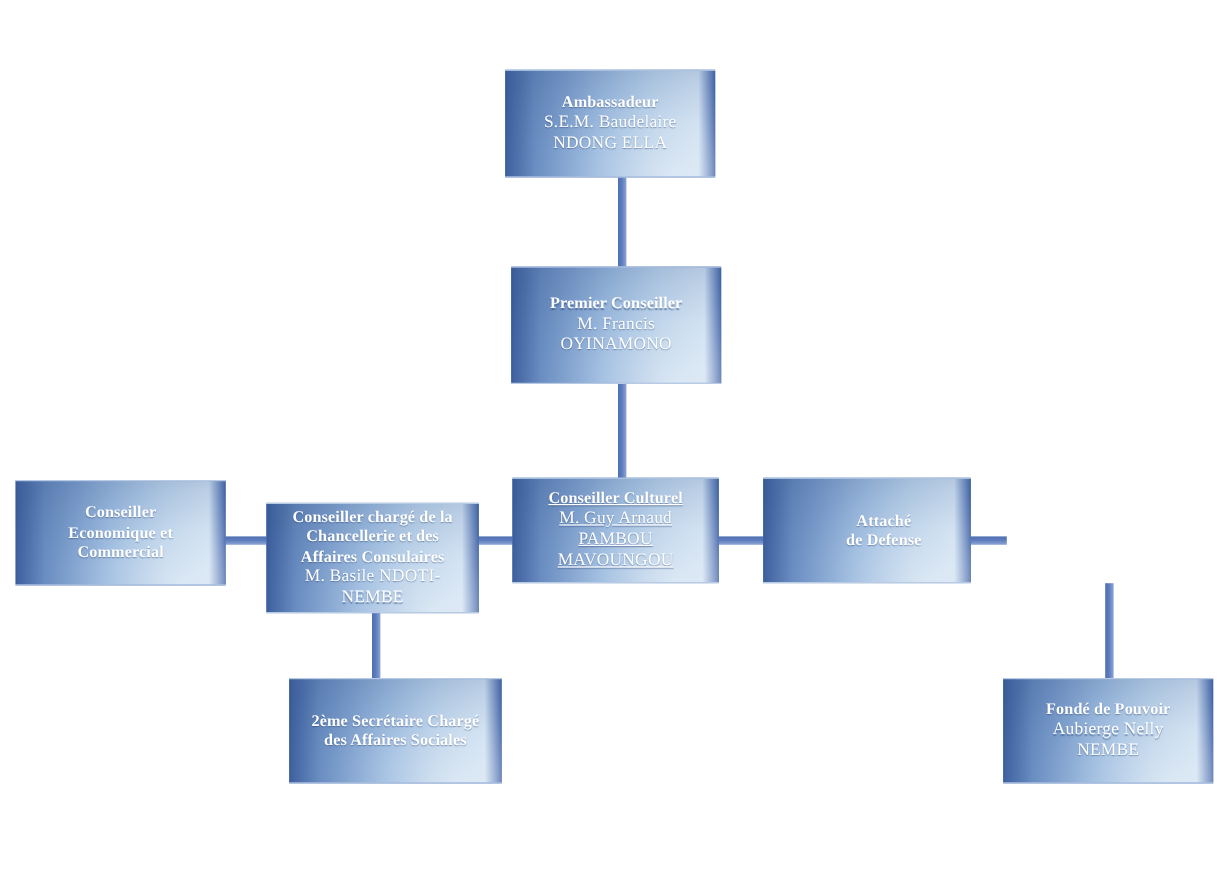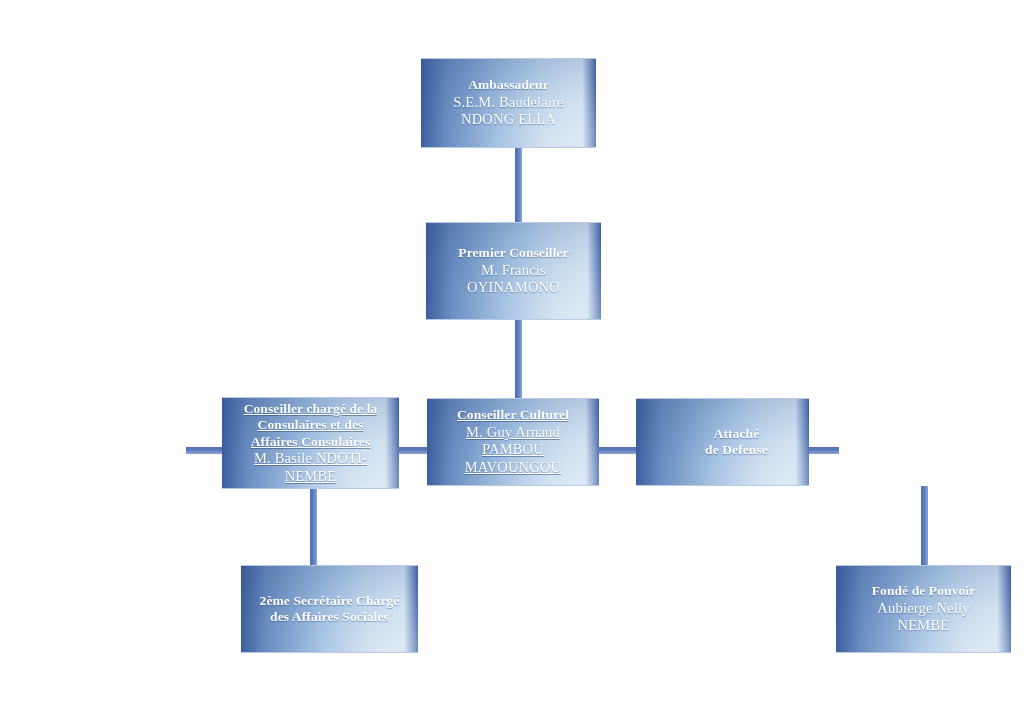--- a/index.html
+++ b/index.html
@@ -108,25 +108,32 @@
   </div>
 
   <div class="node" style="left:421px; top:58px; width:175px; height:90px;">
     <div class="node-text">
       <span class="line b">Ambassadeur</span>
       <span class="line n">S.E.M. Baudelaire</span>
       <span class="line n">NDONG ELLA</span>
     </div>
   </div>
 
+  <div class="node" style="left:13px; top:400px; width:175px; height:88px;">
+    <div class="node-text">
+      <span class="line b">Conseiller</span>
+      <span class="line b">Economique et</span>
+      <span class="line b">Commercial</span>
+    </div>
+  </div>
 
-  <div class="node" style="left:222px; top:397px; width:177px; height:92px;text-decoration:underline;">
+  <div class="node" style="left:222px; top:419px; width:177px; height:92px;">
     <div class="node-text">
       <span class="line b">Conseiller chargé de la</span>
-      <span class="line b">Consulaires et des</span>
+      <span class="line b">Chancellerie et des</span>
       <span class="line b">Affaires Consulaires</span>
       <span class="line n">M. Basile NDOTI-</span>
       <span class="line n">NEMBE</span>
     </div>
   </div>
 
   <div class="node" style="left:427px; top:398px; width:172px; height:88px;text-decoration:underline;">
     <div class="node-text">
       <span class="line b">Conseiller Culturel</span>
       <span class="line n">M. Guy Arnaud</span>

